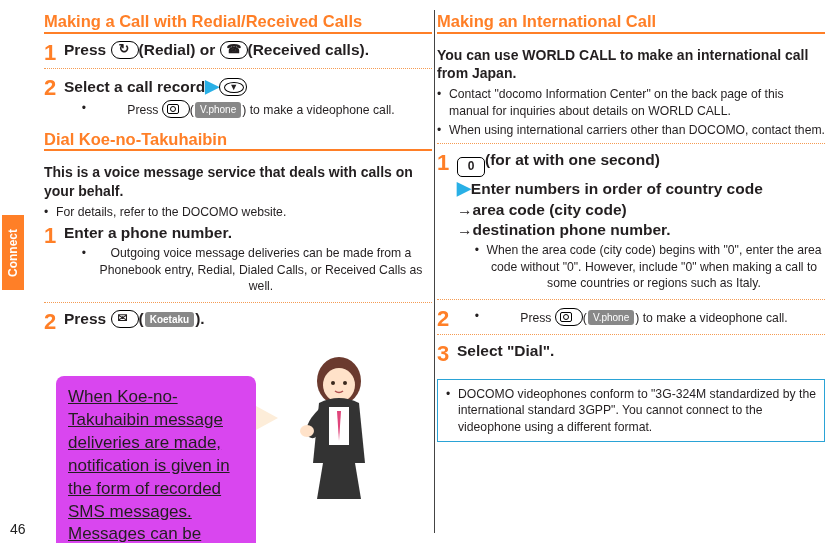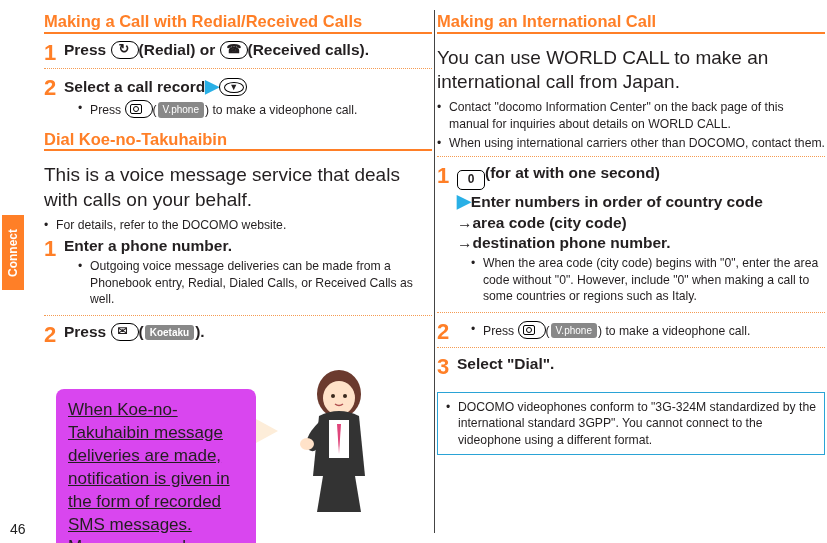--- a/index.html
+++ b/index.html
@@ -87,28 +87,28 @@
     display: flex;
     margin: 2px 0 3px 0;
     font-size: 12.2px;
   }
   .bullet .dot {
     width: 12px;
     flex-shrink: 0;
   }
   .bullet .dot::before { content: "•"; }
   .bullet .txt { flex: 1; }
-  .subbullet { padding-left: 14px; }
+  .subbullet { padding-left: 14px; text-align: center; }
   .dotted-sep {
     border-bottom: 1px dotted #f59b52;
     margin: 4px 0 6px 0;
   }
   .lead {
-    font-weight: normal;
-    font-size: 19px;
+    font-weight: bold;
+    font-size: 14px;
     line-height: 1.3;
     margin: 12px 0 4px 0;
   }
   .speech-area {
     position: relative;
     margin-top: 18px;
     height: 155px;
   }
   .speech-box {
     position: absolute;

